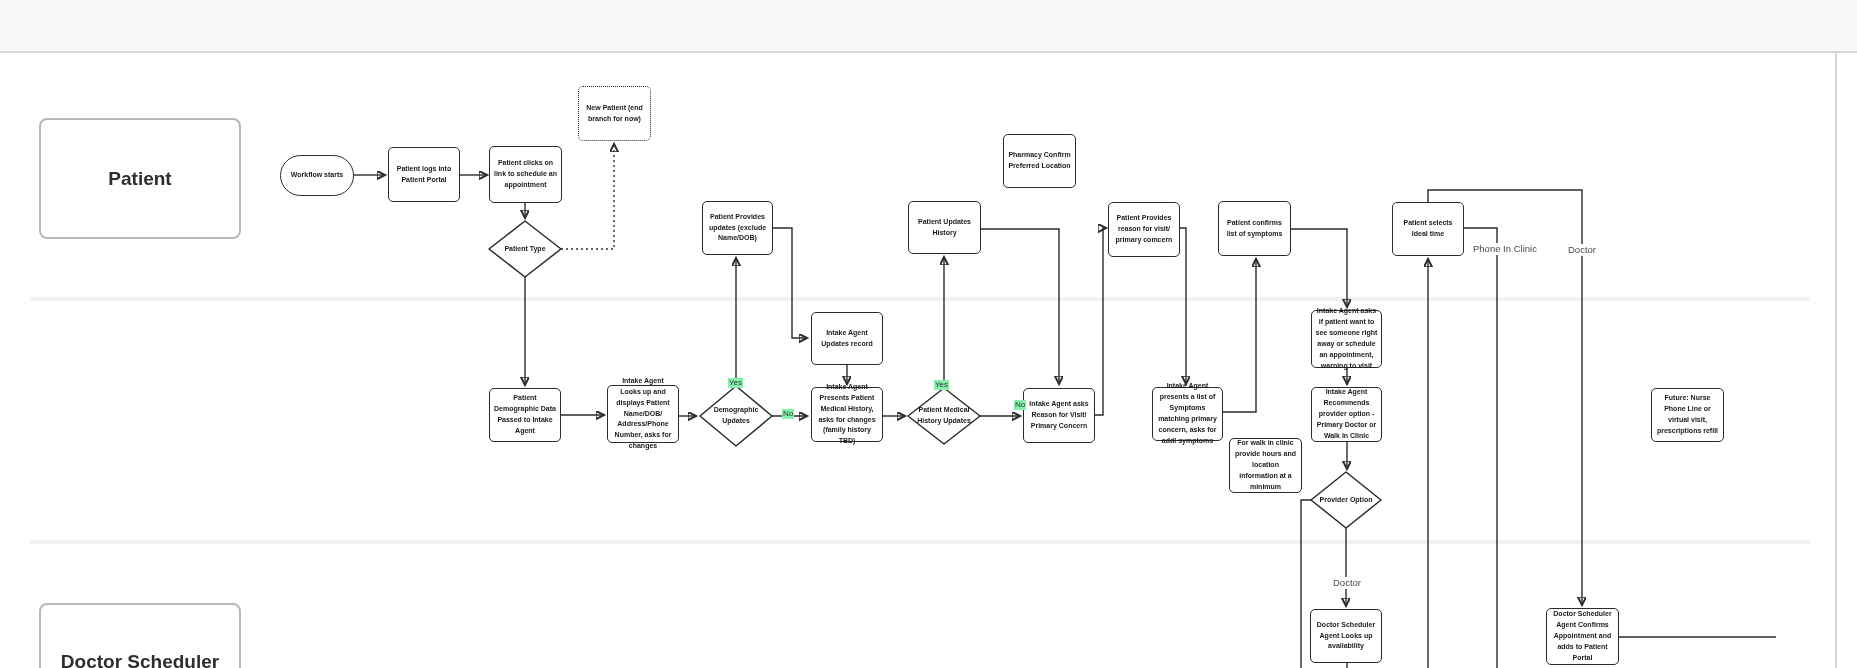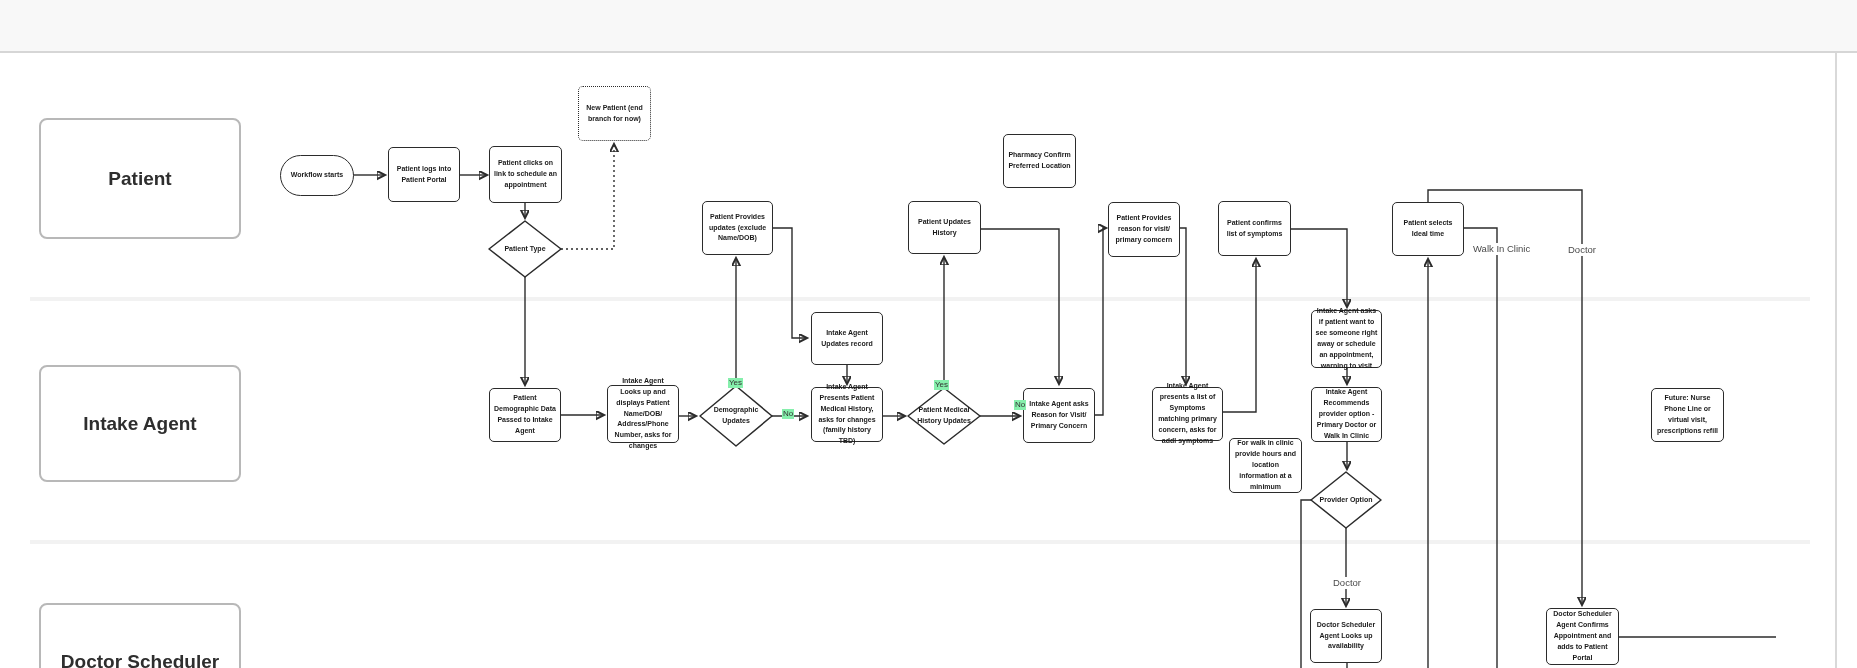--- a/index.html
+++ b/index.html
@@ -68,21 +68,20 @@
     <polygon points="525,221 561,249 525,277 489,249"></polygon>
     <polygon points="736,386 772,416 736,446 700,416"></polygon>
     <polygon points="944,388 980,416 944,444 908,416"></polygon>
     <polygon points="1346,472 1381,500 1346,528 1311,500"></polygon>
   </svg>
 
   <div id="topbar"></div>
   <div id="rightedge"></div>
 
   <div class="lane-label" style="left:39px;top:118px;width:202px;height:121px;">Patient</div>
-  <div class="lane-label" style="left:39px;top:365px;width:202px;height:117px;">Intake Agent</div>
   <div class="lane-label" style="left:39px;top:603px;width:202px;height:118px;">Doctor Scheduler</div>
 
   <div class="n stadium" style="left:280px;top:155px;width:74px;height:41px;">Workflow starts</div>
   <div class="n" style="left:388px;top:147px;width:72px;height:55px;">Patient logs into Patient Portal</div>
   <div class="n" style="left:489px;top:146px;width:73px;height:57px;">Patient clicks on link to schedule an appointment</div>
   <div class="n dashed" style="left:578px;top:86px;width:73px;height:55px;">New Patient (end branch for now)</div>
   <div class="n" style="left:702px;top:201px;width:71px;height:54px;">Patient Provides updates (exclude Name/DOB)</div>
   <div class="n" style="left:908px;top:201px;width:73px;height:53px;">Patient Updates History</div>
   <div class="n" style="left:1003px;top:134px;width:73px;height:54px;">Pharmacy Confirm Preferred Location</div>
   <div class="n" style="left:1108px;top:202px;width:72px;height:55px;">Patient Provides reason for visit/ primary comcern</div>
@@ -105,17 +104,17 @@
 
   <div class="dlabel" style="left:493px;top:244px;width:64px;">Patient Type</div>
   <div class="dlabel" style="left:704px;top:405px;width:64px;">Demographic Updates</div>
   <div class="dlabel" style="left:910px;top:405px;width:68px;">Patient Medical History Updates</div>
   <div class="dlabel" style="left:1314px;top:495px;width:64px;">Provider Option</div>
 
   <div class="elabel" style="left:728px;top:378px;">Yes</div>
   <div class="elabel" style="left:782px;top:409px;">No</div>
   <div class="elabel" style="left:934px;top:380px;">Yes</div>
   <div class="elabel" style="left:1014px;top:400px;">No</div>
-  <div class="blabel" style="left:1471px;top:243px;">Walk In Clinic</div>
+  <div class="blabel" style="left:1471px;top:243px;">Phone In Clinic</div>
   <div class="blabel" style="left:1566px;top:244px;">Doctor</div>
   <div class="blabel" style="left:1331px;top:577px;">Doctor</div>
 
 </div>
 
 </body></html>

